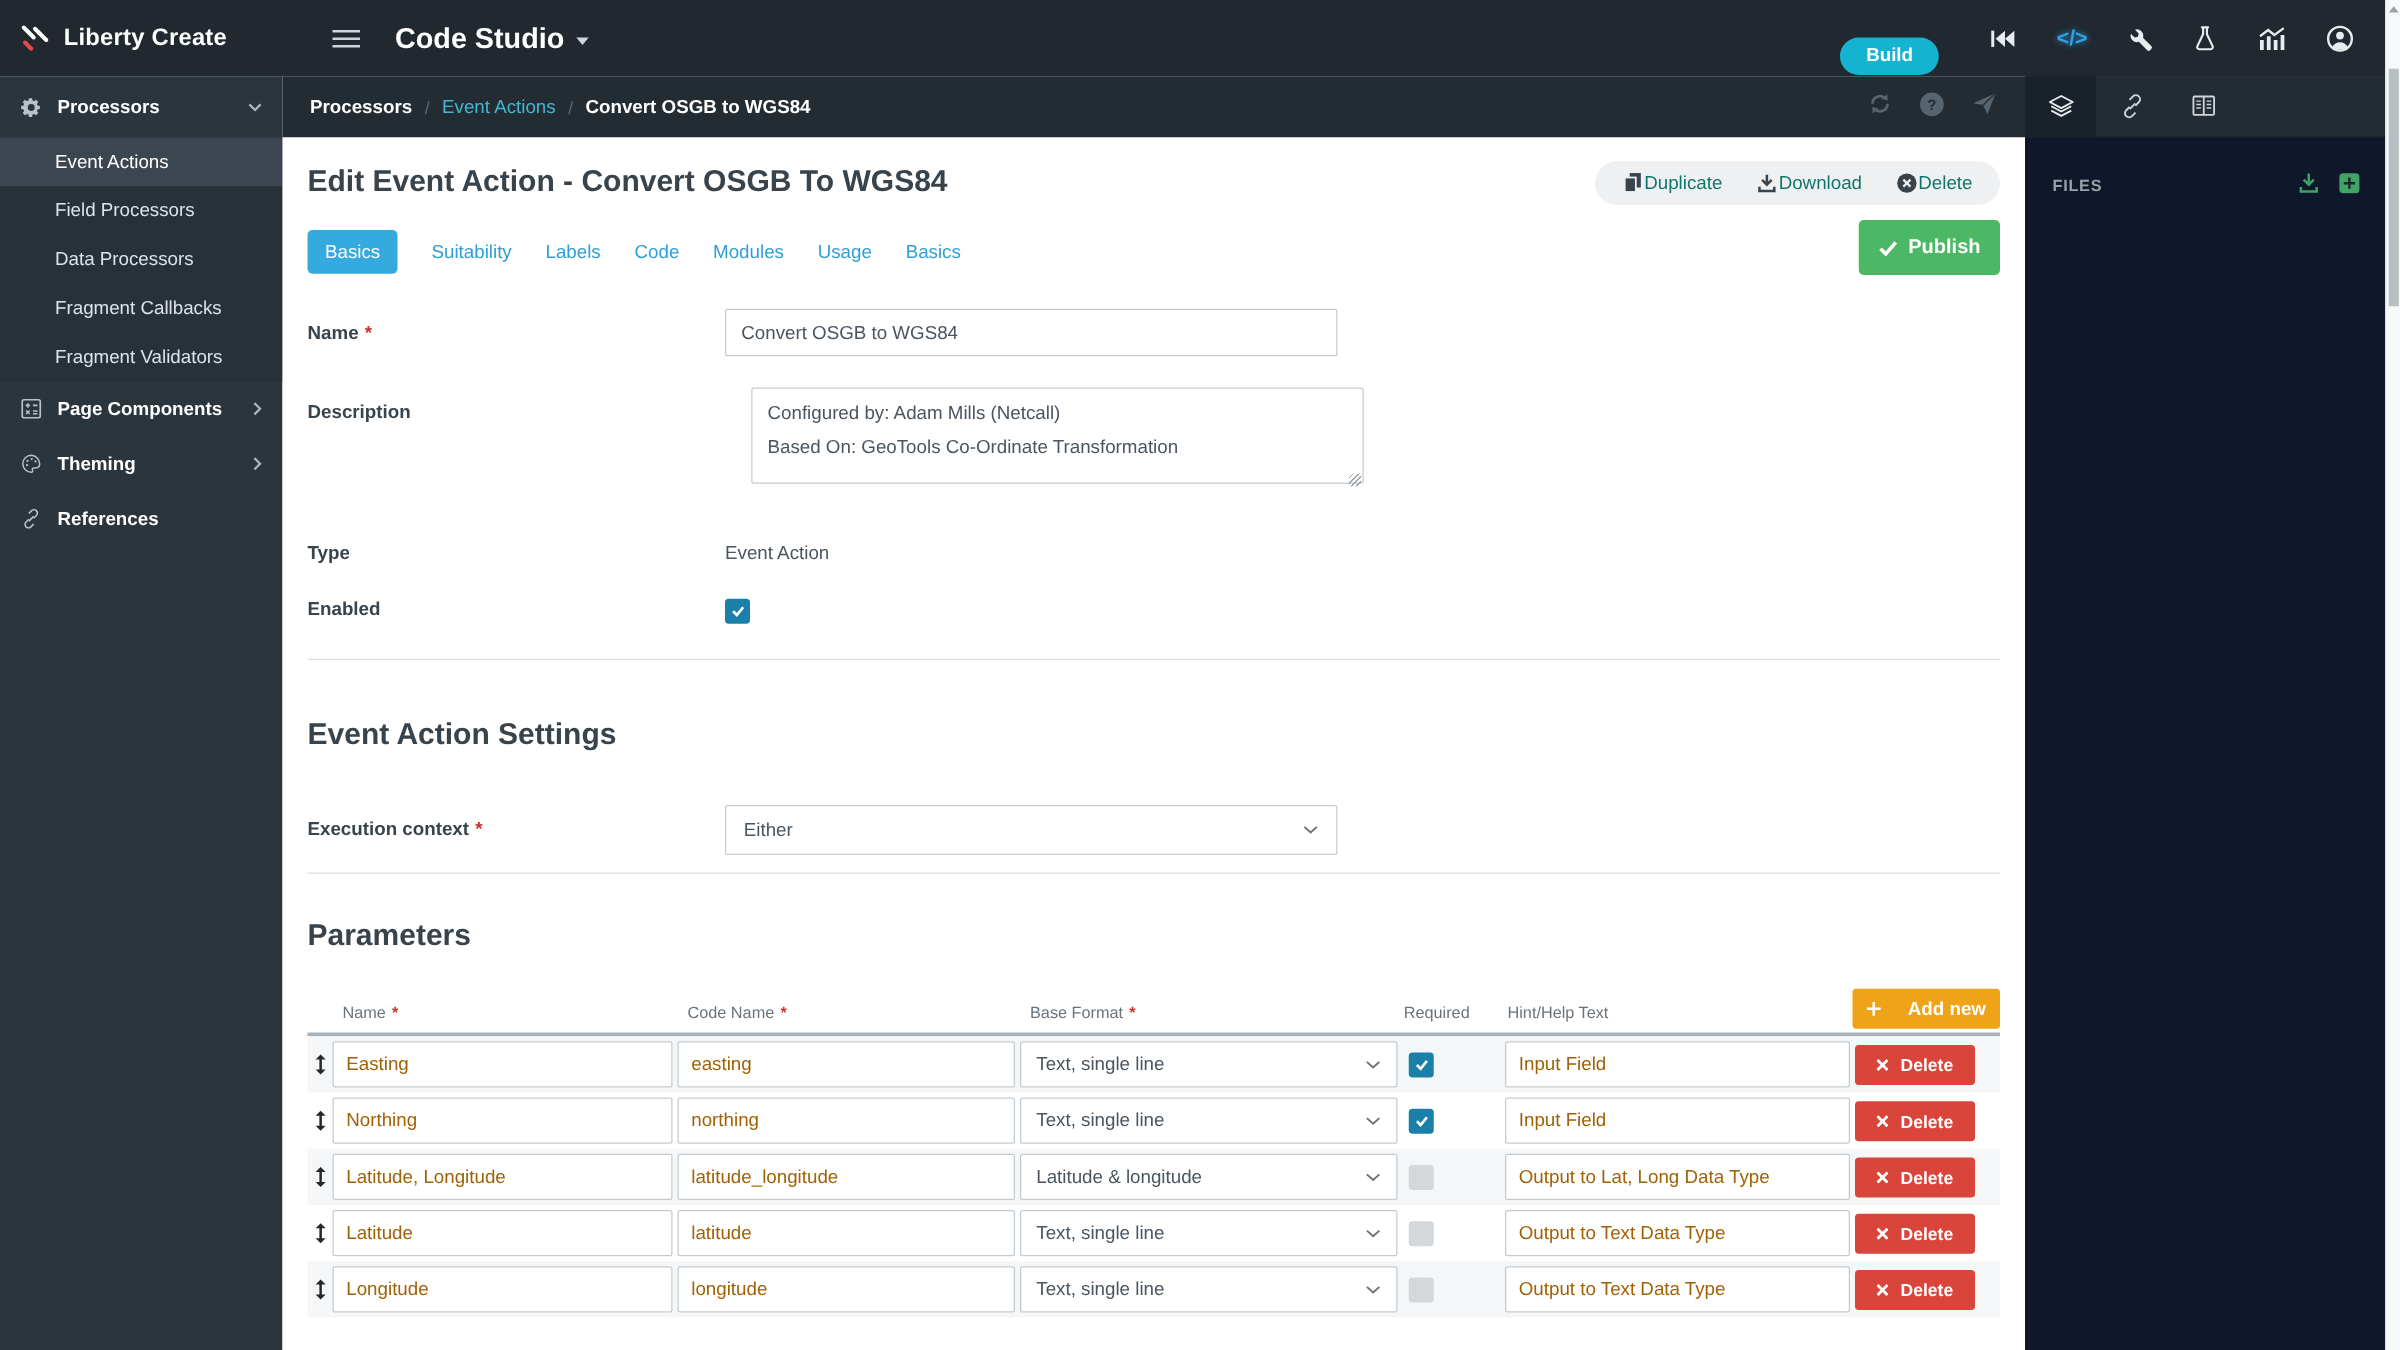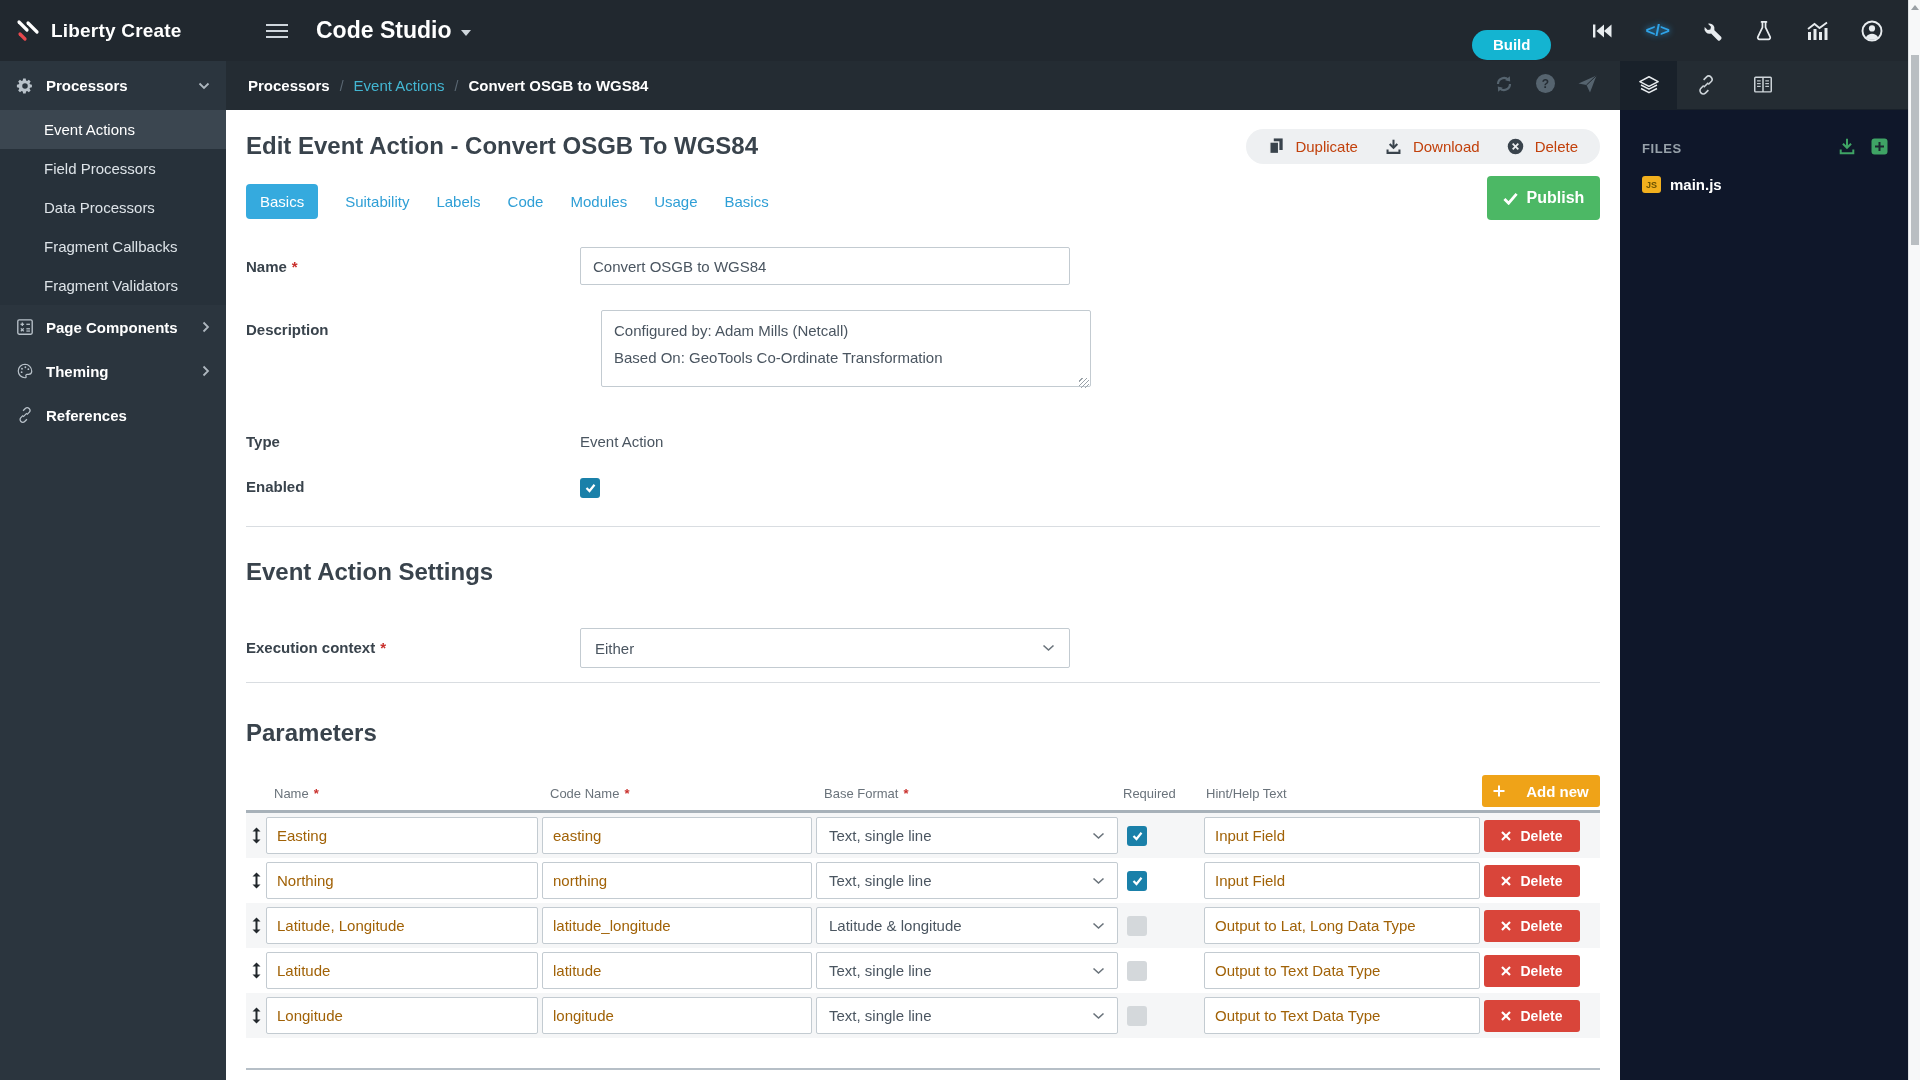--- a/index.html
+++ b/index.html
@@ -66,21 +66,21 @@
              border-bottom:5px solid #9aa0a5; }
   .vscroll .thumb { position:absolute; top:55px; left:2px; width:8px; height:190px; background:#b9bec2; }
 
   
   .content { position:absolute; left:226px; top:110px; width:1394px; bottom:0; background:#fff;
              padding:0 20px; overflow:hidden; }
   .page-head { display:flex; align-items:center; margin-top:18px; height:36px; }
   .page-title { font-size:24px; font-weight:bold; color:#39434c; }
   .action-pill { margin-left:auto; background:#eef0f2; border-radius:18px; height:35px;
                  display:flex; align-items:center; padding:0 22px; gap:27px; }
-  .action-btn { display:flex; align-items:center; gap:11px; font-size:15px; color:#c2410c;
+  .action-btn { display:flex; align-items:center; gap:1px; font-size:15px; color:#0f766e;
                 background:none; border:none; cursor:pointer; font-family:inherit; }
 
   .tabs-row { position:relative; display:flex; align-items:center; gap:27px; margin-top:19px; height:37px; }
   .tab { font-size:15px; color:#2f9fd6; cursor:pointer; }
   .tab.active { background:#35aade; color:#fff; padding:9px 14px; border-radius:4px; }
   .publish-btn { position:absolute; right:0; top:-7px; width:113px; height:44px; background:#4cb865;
                  color:#fff; font-weight:bold; font-size:16px; border:none; border-radius:4px;
                  display:flex; align-items:center; justify-content:center; gap:9px; cursor:pointer;
                  font-family:inherit; }
 
@@ -335,24 +335,20 @@
         </span>
         <span>
           <svg width="17" height="17" viewBox="0 0 17 17">
             <rect x="0.5" y="0.5" width="16" height="16" rx="3" fill="#3fa465"></rect>
             <line x1="8.5" y1="4" x2="8.5" y2="13" stroke="#1c2730" stroke-width="2"></line>
             <line x1="4" y1="8.5" x2="13" y2="8.5" stroke="#1c2730" stroke-width="2"></line>
           </svg>
         </span>
       </span>
     </div>
-    <div class="file-row">
-      <span class="js-badge">JS</span>
-      <span class="file-name">main.js</span>
-    </div>
   </div>
 
   <div class="content">
 
     <div class="page-head">
       <span class="page-title">Edit Event Action - Convert OSGB To WGS84</span>
       <div class="action-pill">
         <button class="action-btn">
           <svg width="16" height="18" viewBox="0 0 18 20">
             <rect x="6.5" y="1.5" width="10" height="13" fill="#39434c"></rect>
@@ -420,21 +416,21 @@
       <div class="flabel top0">Enabled</div>
       <div class="cb checked">
         <svg width="11" height="10" viewBox="0 0 11 10">
             <polyline points="1.5,5 4.5,8 9.5,1.8" fill="none" stroke="#fff" stroke-width="2.2"></polyline>
           </svg>
       </div>
     </div>
 
     <hr class="hr" style="margin-top:28px;">
 
-    <div class="sec-heading" style="margin-top:31px;">Event Action Settings</div>
+    <div class="sec-heading" style="margin-top:46px;">Event Action Settings</div>
 
     <div class="frow" style="margin-top:42px;">
       <div class="flabel">
         <span>Execution context</span><span class="req">*</span>
       </div>
       <div class="fake-select">
         <span>Either</span>
         <span class="fs-chev">
           <svg width="13" height="8" viewBox="0 0 13 8">
               <polyline points="1.5,1.5 6.5,6 11.5,1.5" fill="none" stroke="#6a737b" stroke-width="1.6"></polyline>

